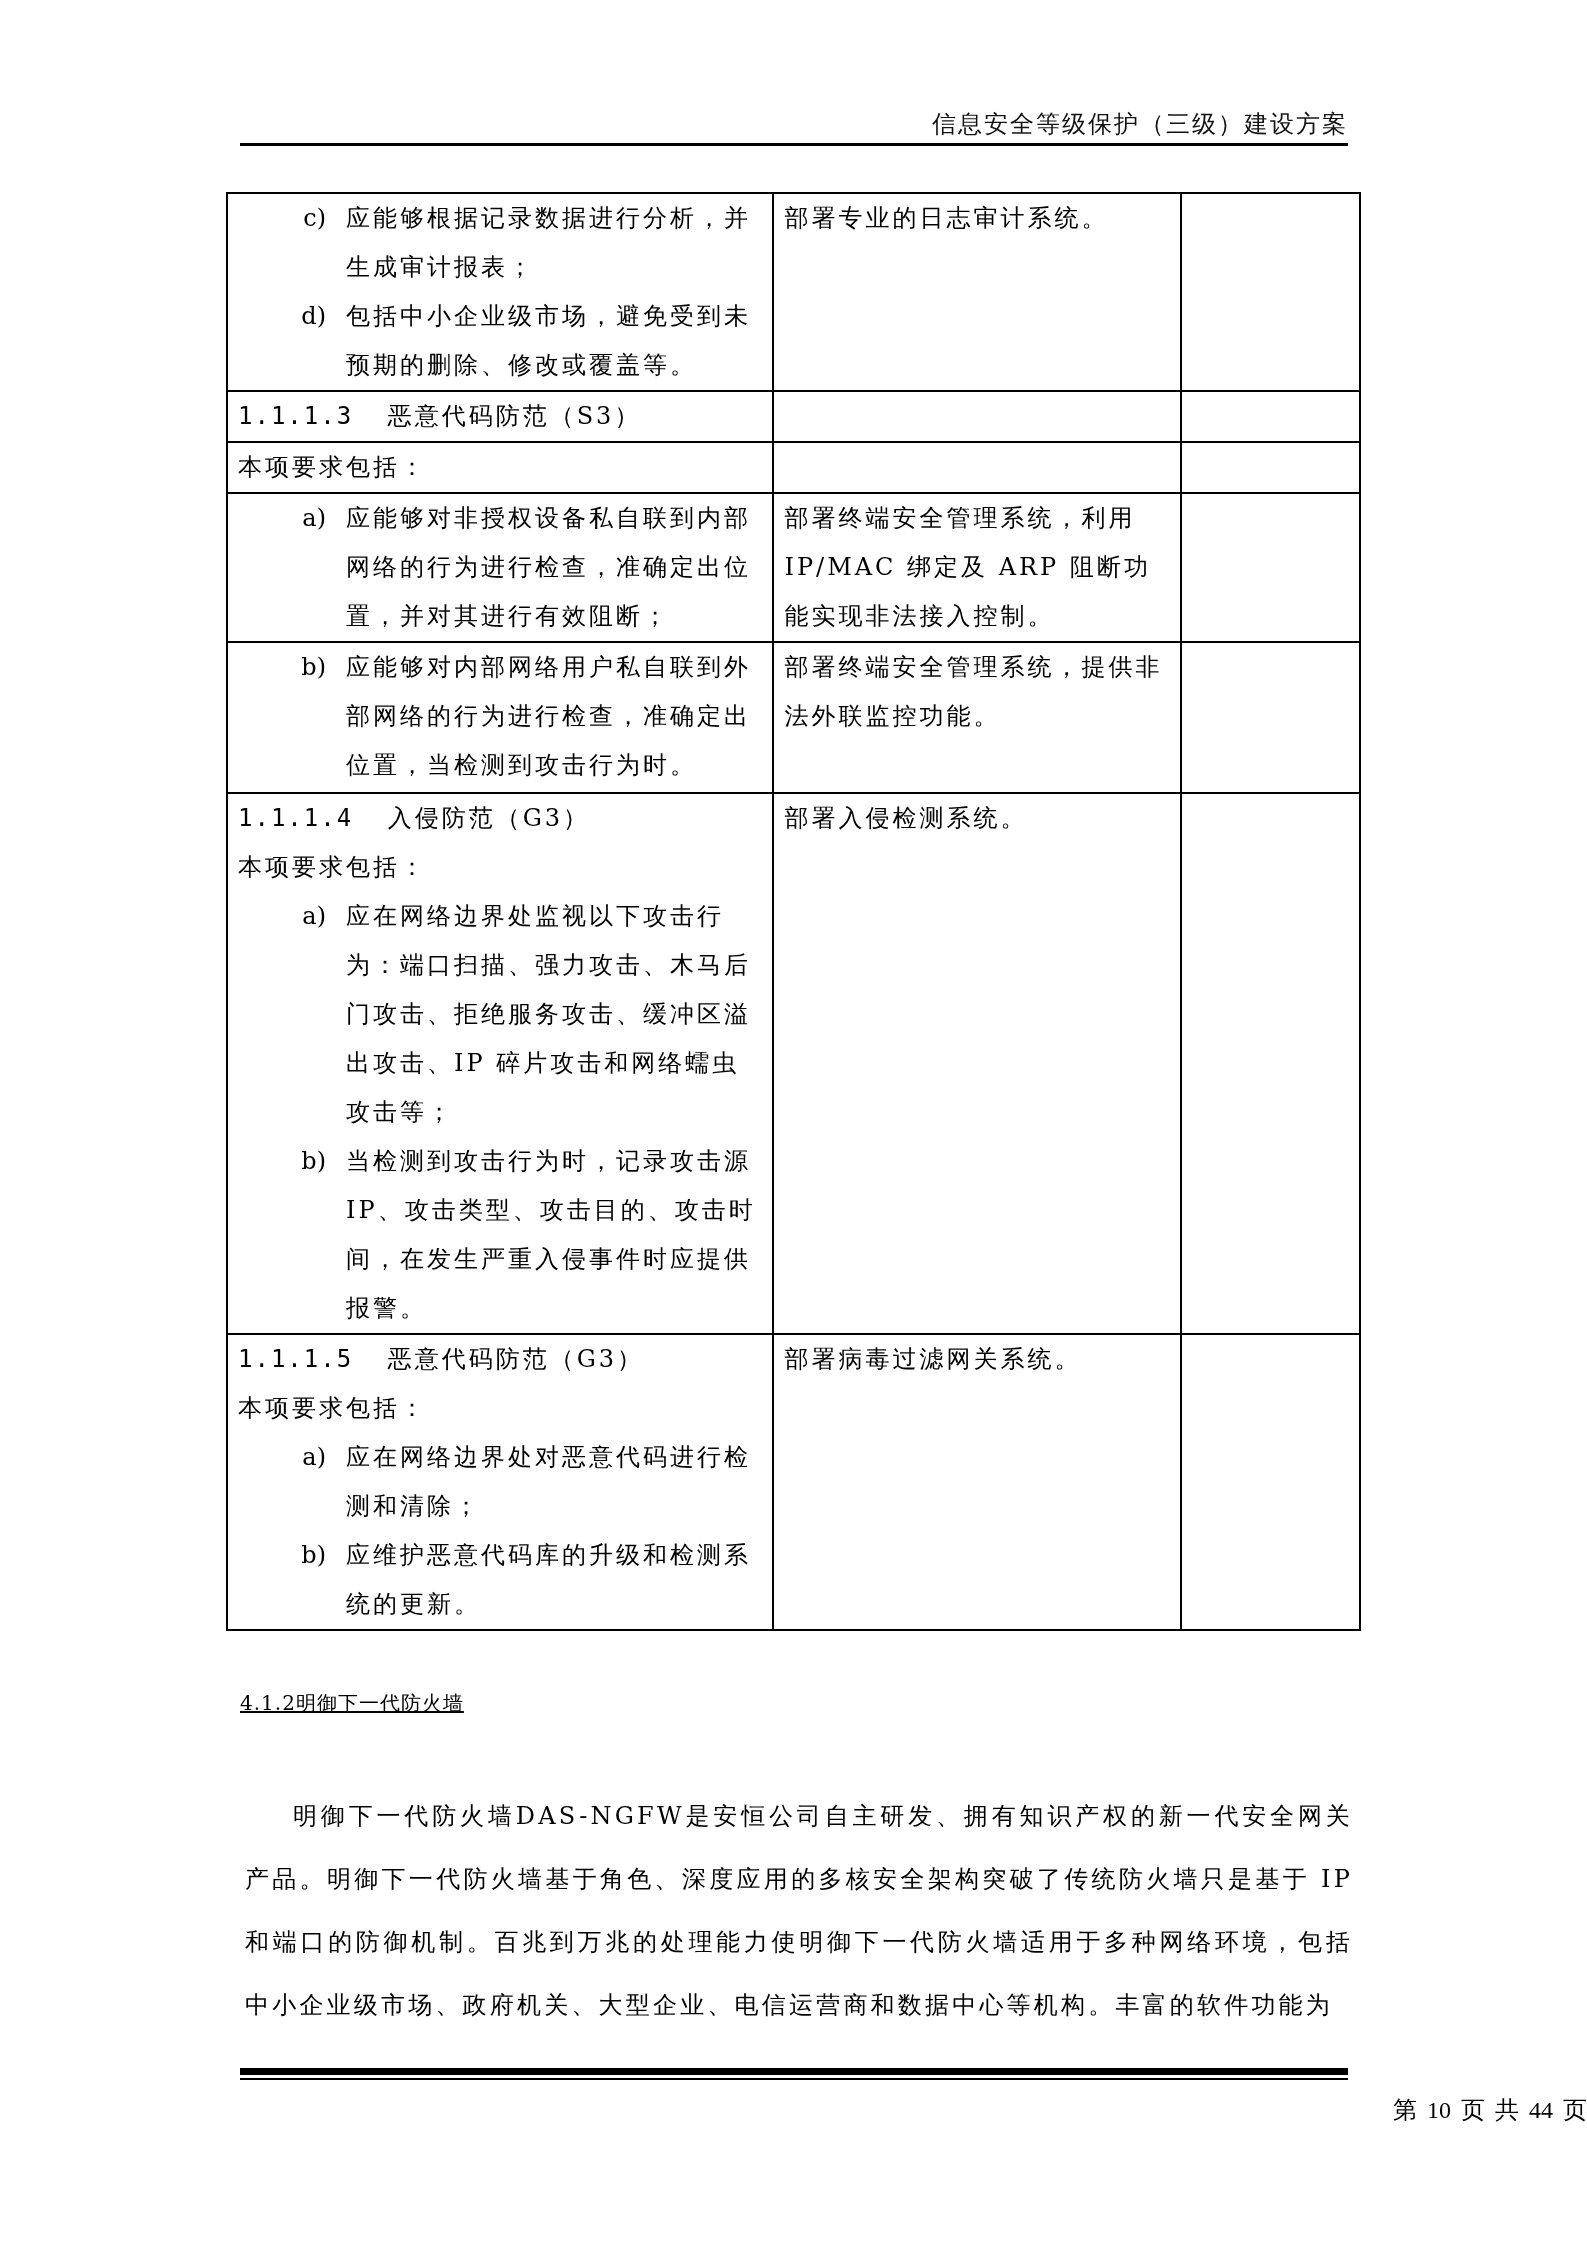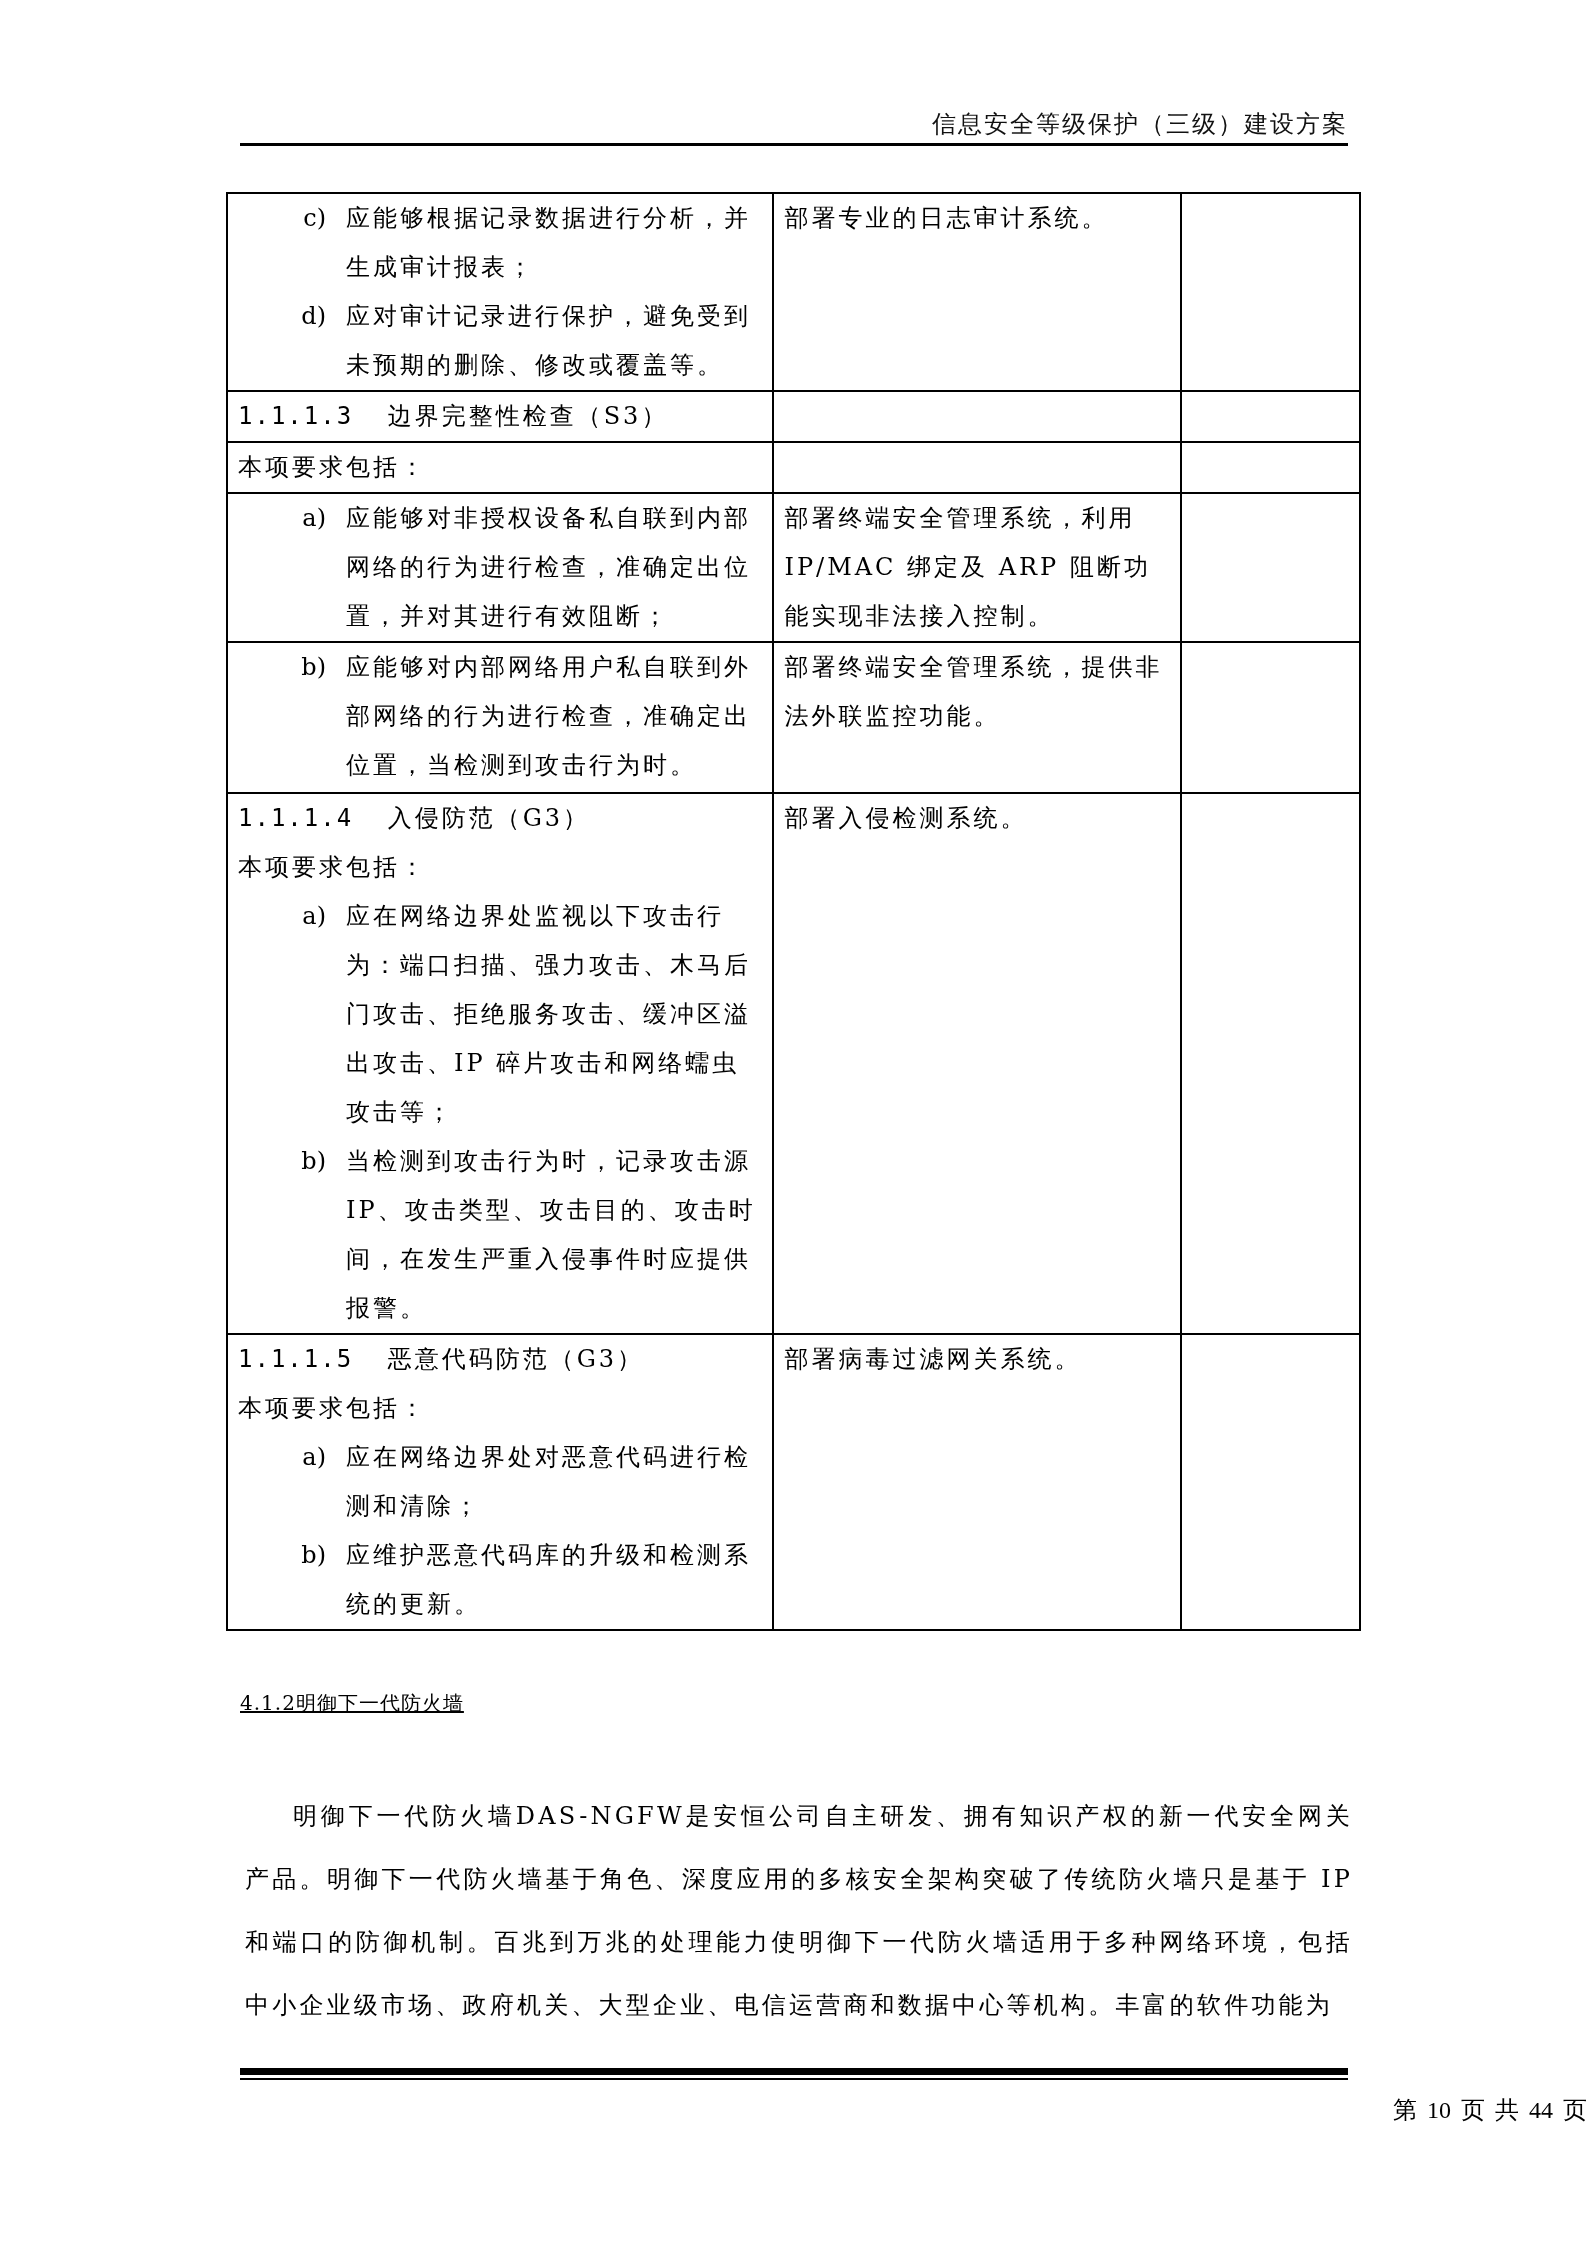--- a/index.html
+++ b/index.html
@@ -50,30 +50,30 @@
   <tbody>
 
     <tr style="height:194px;">
       <td>
         <div class="item">
           <span class="item-label">c)</span>
           <span class="item-text">应能够根据记录数据进行分析，并生成审计报表；</span>
         </div>
         <div class="item">
           <span class="item-label">d)</span>
-          <span class="item-text">应对审计记录进行保护，避免受到未预期的删除、修改或覆盖等。</span>
+          <span class="item-text">包括中小企业级市场，避免受到未预期的删除、修改或覆盖等。</span>
         </div>
       </td>
       <td><span class="plain">部署专业的日志审计系统。</span></td>
       <td><span></span></td>
     </tr>
 
     <tr style="height:49px;">
       <td>
-        <span class="heading-line"><span class="num">1.1.1.3</span>    <span class="plain">边界完整性检查（S3）</span></span>
+        <span class="heading-line"><span class="num">1.1.1.3</span>    <span class="plain">恶意代码防范（S3）</span></span>
       </td>
       <td><span></span></td>
       <td><span></span></td>
     </tr>
 
     <tr style="height:49px;">
       <td><span class="plain">本项要求包括：</span></td>
       <td><span></span></td>
       <td><span></span></td>
     </tr>

